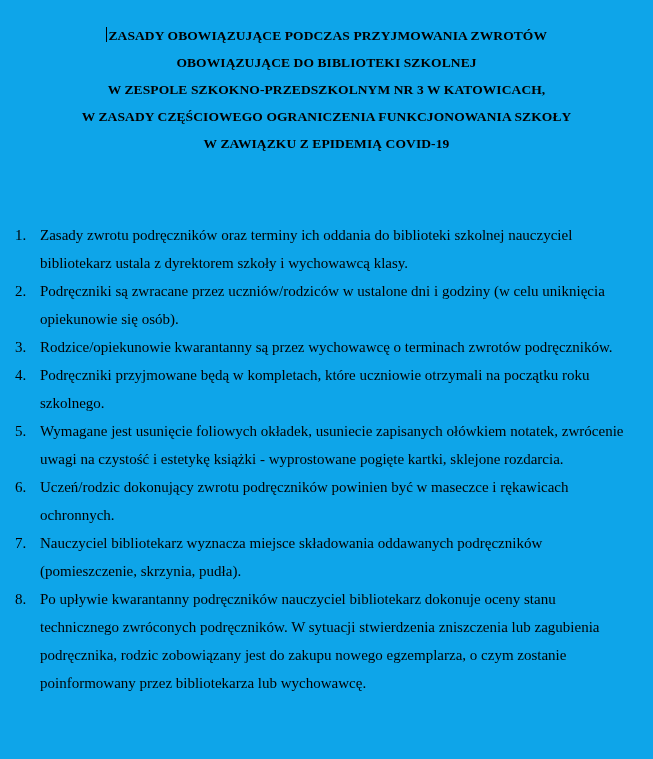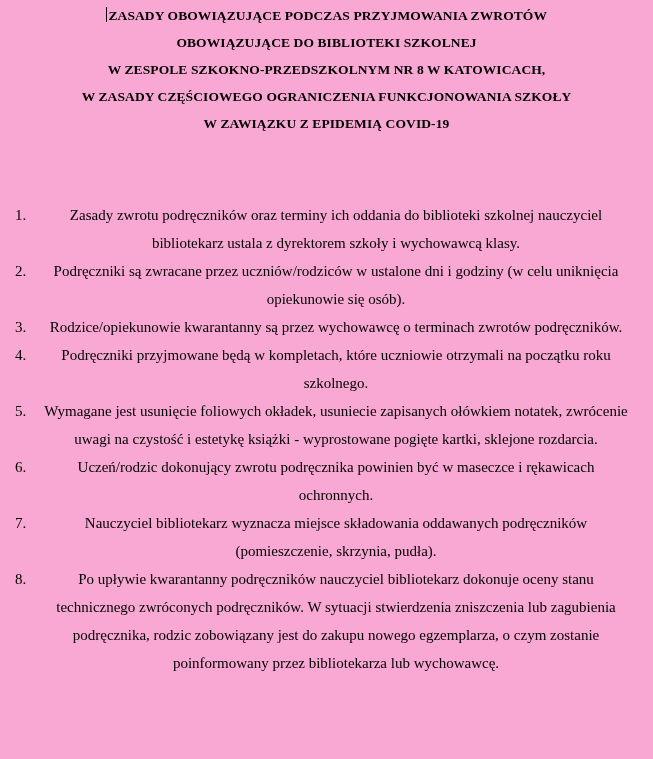--- a/index.html
+++ b/index.html
@@ -11,22 +11,22 @@
     width: 653px;
     height: 759px;
     font-family: "Liberation Serif", "DejaVu Serif", serif;
     color: #000000;
     overflow: hidden;
   }
   .page {
     box-sizing: border-box;
     width: 653px;
     height: 759px;
-    padding-top: 2px;
-    background: #f9a8d4;
+    padding-top: 22px;
+    background: #0ea5e9;
     overflow: hidden;
   }
   .title-block {
     text-align: center;
     font-weight: bold;
     font-size: 13.5px;
     line-height: 27px;
     letter-spacing: 0.1px;
   }
   .title-line {
@@ -49,32 +49,32 @@
   }
   .rule {
     display: flex;
     align-items: flex-start;
   }
   .rule .num {
     flex: 0 0 25px;
   }
   .rule .txt {
     flex: 1 1 auto;
-    text-align: center;
+    text-align: left;
   }
 </style>
 </head>
 <body>
 
 <div class="page">
 
   <header class="title-block">
     <div class="title-line"><span class="caret"></span><span>ZASADY OBOWIĄZUJĄCE PODCZAS PRZYJMOWANIA ZWROTÓW</span></div>
     <div class="title-line">OBOWIĄZUJĄCE DO BIBLIOTEKI SZKOLNEJ</div>
-    <div class="title-line">W ZESPOLE SZKOKNO-PRZEDSZKOLNYM NR 8 W KATOWICACH,</div>
+    <div class="title-line">W ZESPOLE SZKOKNO-PRZEDSZKOLNYM NR 3 W KATOWICACH,</div>
     <div class="title-line">W ZASADY CZĘŚCIOWEGO OGRANICZENIA FUNKCJONOWANIA SZKOŁY</div>
     <div class="title-line">W ZAWIĄZKU Z EPIDEMIĄ COVID-19</div>
   </header>
 
   <ol class="rules">
     <li class="rule">
       <span class="num">1.</span>
       <span class="txt">Zasady zwrotu podręczników oraz terminy ich oddania do biblioteki szkolnej nauczyciel bibliotekarz ustala z dyrektorem szkoły i wychowawcą klasy.</span>
     </li>
     <li class="rule">
@@ -88,21 +88,21 @@
     <li class="rule">
       <span class="num">4.</span>
       <span class="txt">Podręczniki przyjmowane będą w kompletach, które uczniowie otrzymali na początku roku szkolnego.</span>
     </li>
     <li class="rule">
       <span class="num">5.</span>
       <span class="txt">Wymagane jest usunięcie foliowych okładek, usuniecie zapisanych ołówkiem notatek, zwrócenie uwagi na czystość i estetykę książki - wyprostowane pogięte kartki, sklejone rozdarcia.</span>
     </li>
     <li class="rule">
       <span class="num">6.</span>
-      <span class="txt">Uczeń/rodzic dokonujący zwrotu podręcznika powinien być w maseczce i rękawicach ochronnych.</span>
+      <span class="txt">Uczeń/rodzic dokonujący zwrotu podręczników powinien być w maseczce i rękawicach ochronnych.</span>
     </li>
     <li class="rule">
       <span class="num">7.</span>
       <span class="txt">Nauczyciel bibliotekarz wyznacza miejsce składowania oddawanych podręczników (pomieszczenie, skrzynia, pudła).</span>
     </li>
     <li class="rule">
       <span class="num">8.</span>
       <span class="txt">Po upływie kwarantanny podręczników nauczyciel bibliotekarz dokonuje oceny stanu technicznego zwróconych podręczników. W sytuacji stwierdzenia zniszczenia lub zagubienia podręcznika, rodzic zobowiązany jest do zakupu nowego egzemplarza, o czym zostanie poinformowany przez bibliotekarza lub wychowawcę.</span>
     </li>
   </ol>

